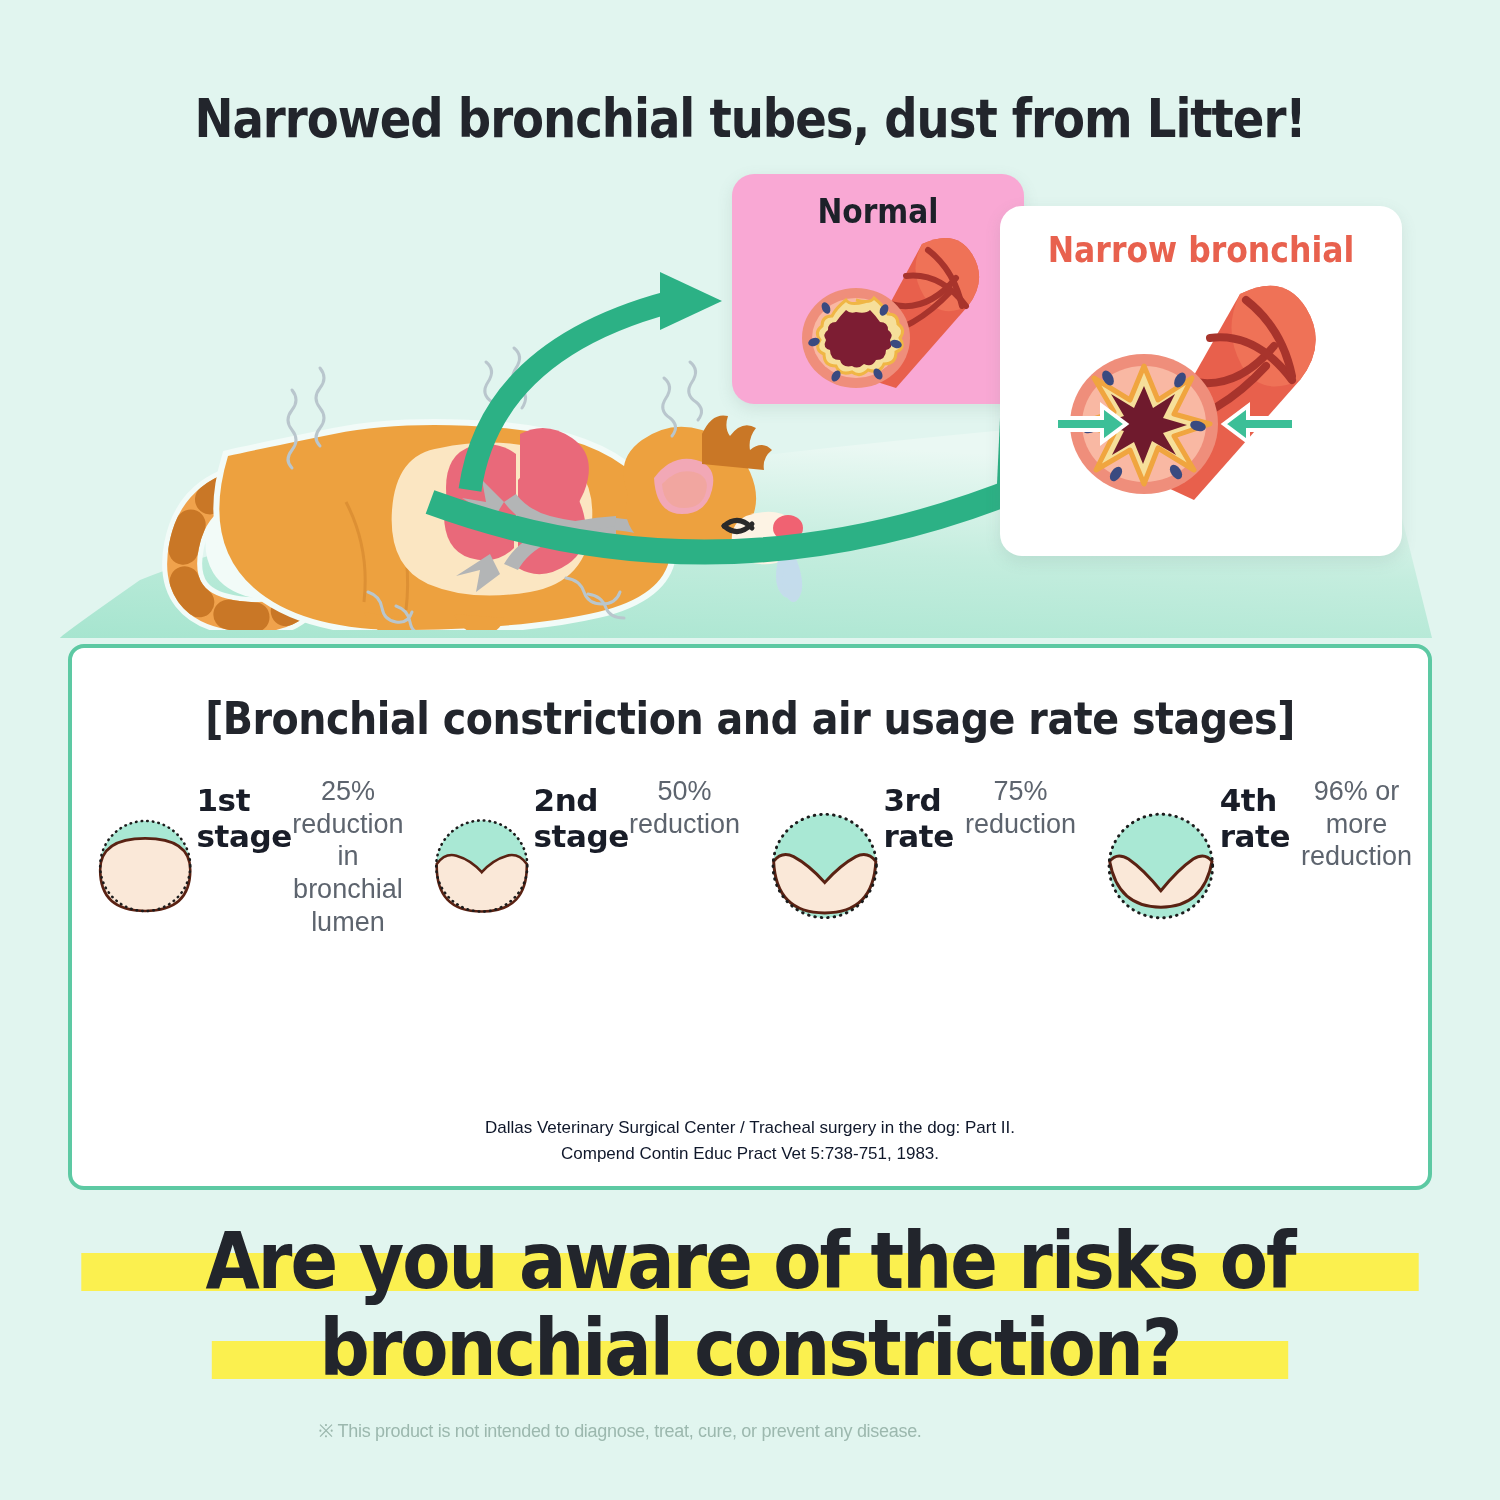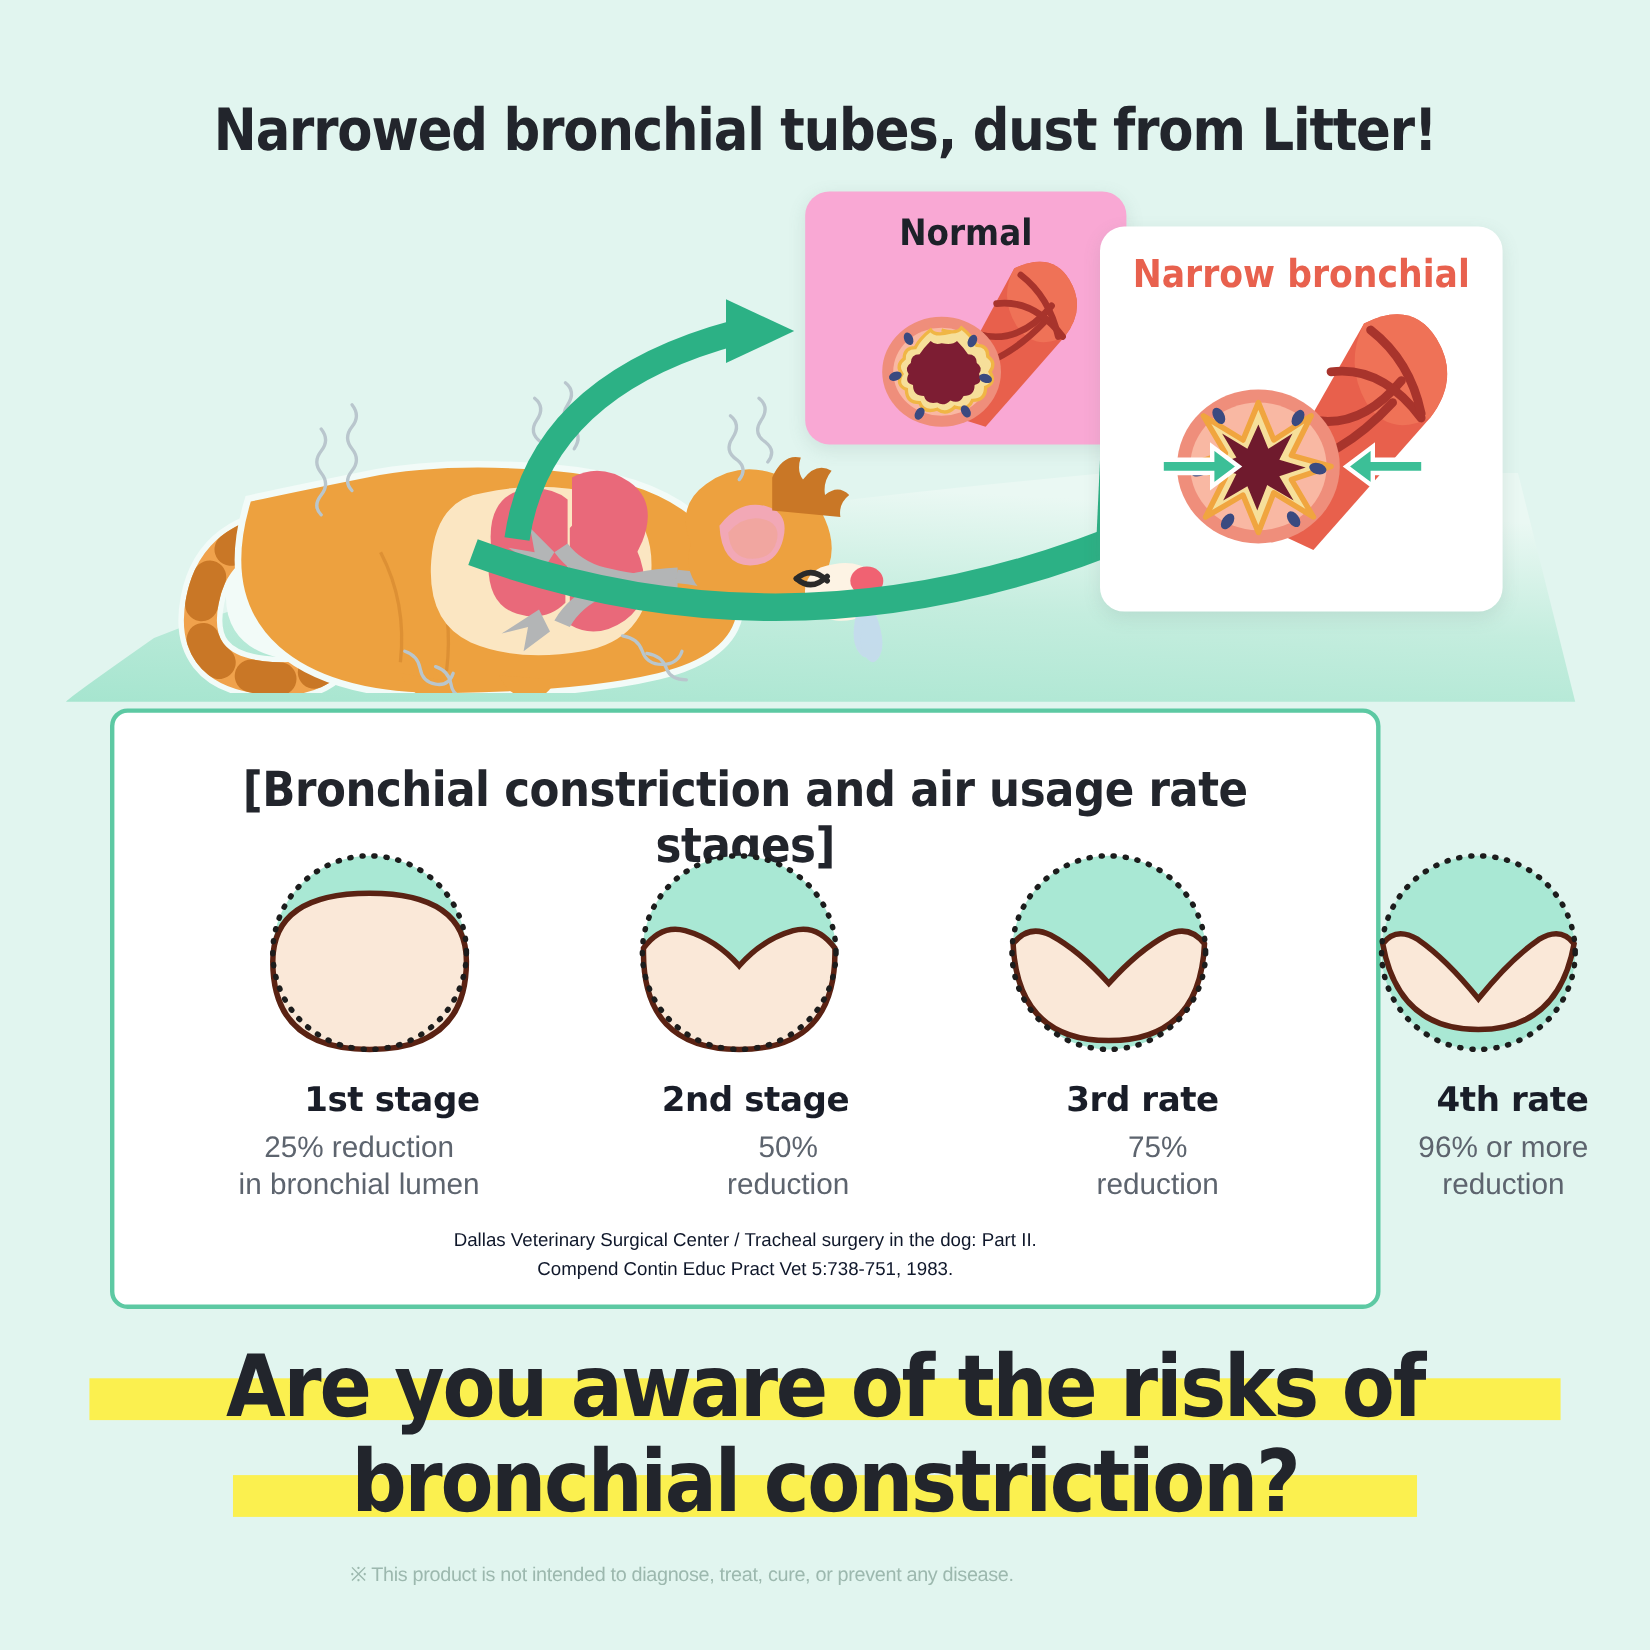--- a/index.html
+++ b/index.html
@@ -34,63 +34,62 @@
   #arrows-layer { position: absolute; left: 0; top: 150px; width: 1500px; height: 500px; }
 
   
   .tube-panel {
     position: absolute;
     background: #f9a8d4;
     border-radius: 22px;
     box-shadow: 0 5px 16px rgba(90,120,110,0.14);
   }
   #panel-normal { left: 732px; top: 174px; width: 292px; height: 230px; }
-  #panel-narrow { left: 1000px; top: 206px; width: 366px; height: 350px; background:#ffffff; }
+  #panel-narrow { left: 1000px; top: 206px; width: 402px; height: 350px; background:#ffffff; }
 
   .panel-label {
     position: absolute; left: 0; width: 100%;
     text-align: center; font-weight: bold;
     font-family: "DejaVu Sans", sans-serif;
     transform: scaleX(0.9);
   }
   #label-normal { top: 18px; font-size: 33px; color: #1d2129; }
   #label-narrow { top: 24px; font-size: 35px; color: #e8614e; }
 
   .tube-svg { position: absolute; }
   #tube-normal-svg { left: 34px; top: 52px; }
   #tube-narrow-svg { left: 34px; top: 62px; }
 
   
   #stages-card {
     position: absolute;
     left: 68px; top: 644px;
-    width: 1155px; height: 546px;
+    width: 1364px; height: 546px;
     background: #ffffff;
     border: 4px solid #5dc9a3;
     border-radius: 16px;
-    margin-left: 32px;
   }
   #stages-heading {
     position: absolute; top: 45px; left: 0; width: 100%;
     text-align: center;
     font-size: 44px; font-weight: bold;
     color: #22252c;
     letter-spacing: -0.5px;
     font-family: "DejaVu Sans", sans-serif;
     transform: scaleX(0.9);
   }
 
   #stages-row {
     position: absolute;
     top: 118px; left: 22px;
     width: 1318px;
     display: flex;
     justify-content: space-between;
   }
-  .stage-col { width: 310px; display: flex; flex-direction: column; align-items: flex-end; }
+  .stage-col { width: 310px; display: flex; flex-direction: row; align-items: flex-start; }
   .stage-diagram { width: 200px; height: 200px; }
   .stage-title {
     margin-top: 16px;
     font-size: 31px; font-weight: bold;
     color: #191d28;
     font-family: "DejaVu Sans", sans-serif;
     letter-spacing: -0.4px;
   }
   .stage-desc {
     margin-top: 9px;

